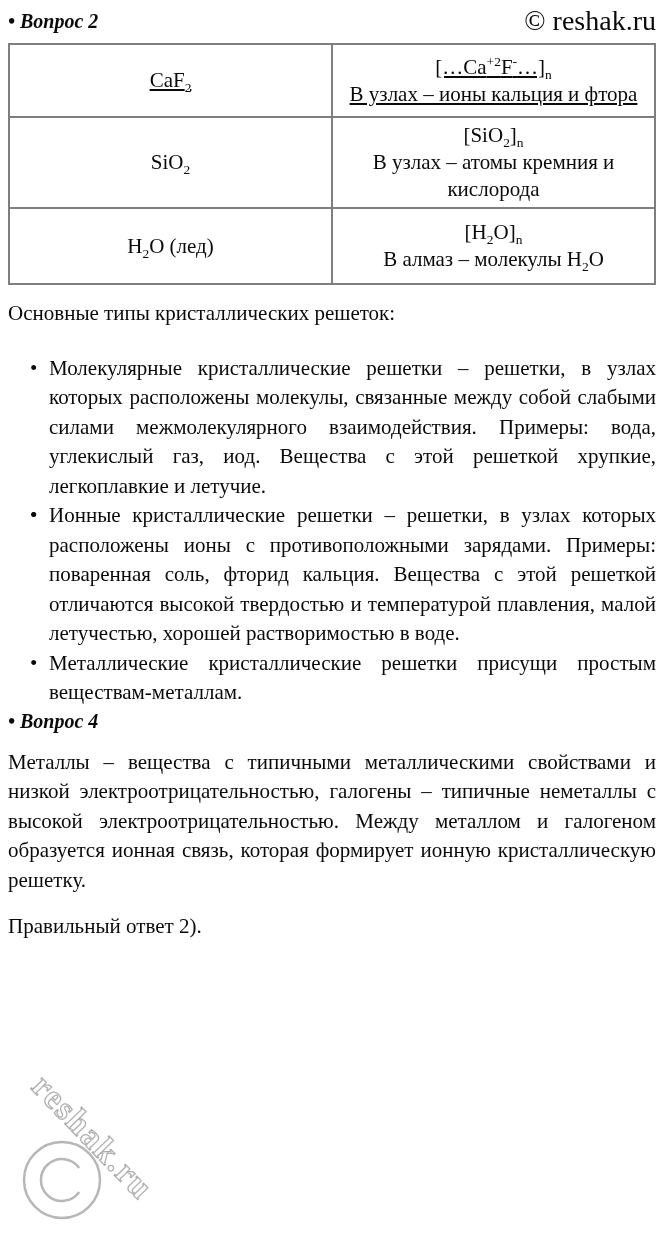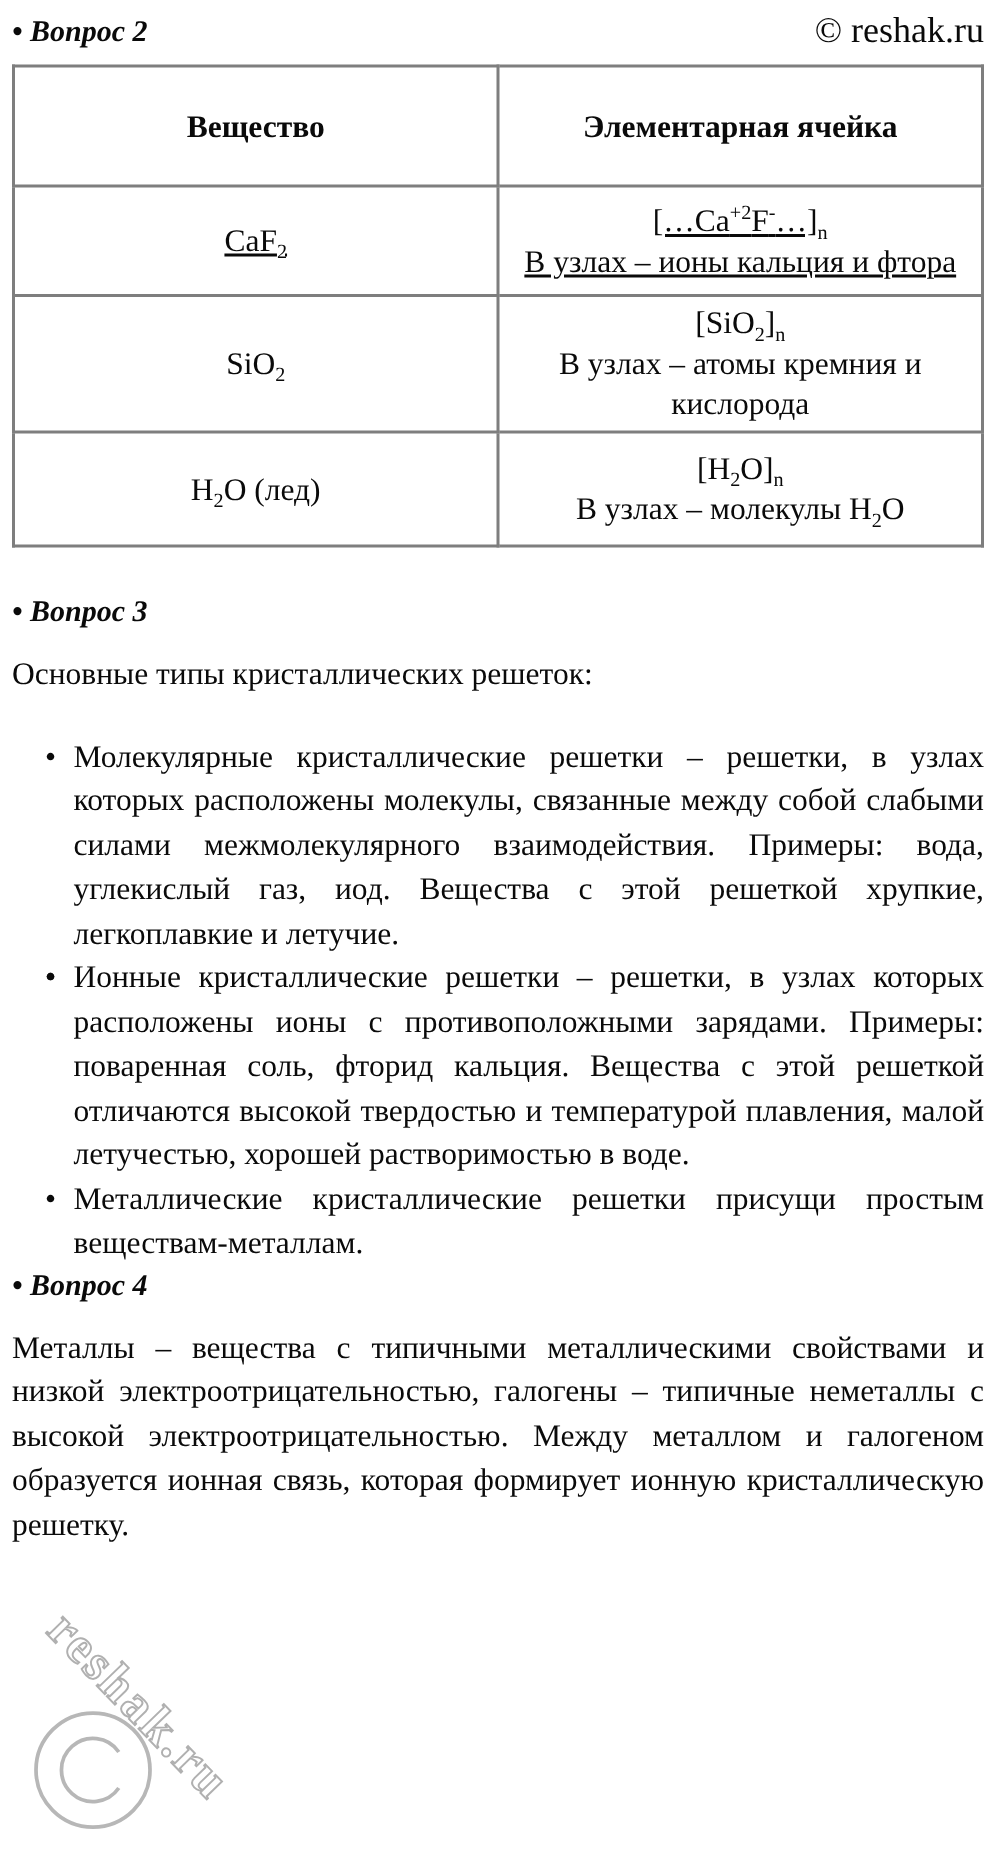--- a/index.html
+++ b/index.html
@@ -26,21 +26,21 @@
     align-items: center;
   }
   .q-head {
     font-weight: bold;
     font-style: italic;
     font-size: 20px;
     line-height: 26px;
     text-align: left;
   }
   .copyright {
-    font-size: 24px;
+    font-size: 28px;
     line-height: 26px;
   }
   table.cells {
     width: 100%;
     border-collapse: collapse;
     margin-top: 9px;
     table-layout: fixed;
   }
   table.cells th, table.cells td {
     border: 2px solid #7e7e7e;
@@ -103,49 +103,44 @@
 <div class="page">
   <div class="content">
 
     <div class="doc-header">
       <div class="q-head">• Вопрос 2</div>
       <div class="copyright">© reshak.ru</div>
     </div>
 
     <table class="cells">
       <tbody>
-        <tr class="row-header">
-          <th>Вещество</th>
-          <th>Элементарная ячейка</th>
-        </tr>
         <tr class="row-caf2">
           <td><span>CaF</span><sub>2</sub></td>
           <td>
             <div><span>[…Ca</span><sup>+2</sup><span>F</span><sup>-</sup><span>…]</span><sub>n</sub></div>
             <div><span>В узлах – ионы кальция и фтора</span></div>
           </td>
         </tr>
         <tr class="row-sio2">
           <td><span>SiO</span><sub>2</sub></td>
           <td>
             <div><span>[SiO</span><sub>2</sub><span>]</span><sub>n</sub></div>
             <div><span>В узлах – атомы кремния и кислорода</span></div>
           </td>
         </tr>
         <tr class="row-h2o">
           <td><span>H</span><sub>2</sub><span>O (лед)</span></td>
           <td>
             <div><span>[H</span><sub>2</sub><span>O]</span><sub>n</sub></div>
-            <div><span>В узлах – молекулы H</span><sub>2</sub><span>O</span></div>
+            <div><span>В алмаз – молекулы H</span><sub>2</sub><span>O</span></div>
           </td>
         </tr>
       </tbody>
     </table>
 
-    <div class="q-head sec-q3-head">• Вопрос 3</div>
 
     <div class="intro">Основные типы кристаллических решеток:</div>
 
     <ul class="bullets">
       <li>
         <span class="marker">•</span>
         <span>Молекулярные кристаллические решетки – решетки, в узлах которых расположены молекулы, связанные между собой слабыми силами межмолекулярного взаимодействия. Примеры: вода, углекислый газ, иод. Вещества с этой решеткой хрупкие, легкоплавкие и летучие.</span>
       </li>
       <li>
         <span class="marker">•</span>
@@ -157,20 +152,21 @@
       <li>
         <span class="marker">•</span>
         <span>Металлические кристаллические решетки присущи простым веществам-металлам.</span>
       </li>
     </ul>
 
     <div class="q-head sec-q4-head">• Вопрос 4</div>
 
     <div class="para">Металлы – вещества с типичными металлическими свойствами и низкой электроотрицательностью, галогены – типичные неметаллы с высокой электроотрицательностью. Между металлом и галогеном образуется ионная связь, которая формирует ионную кристаллическую решетку.</div>
 
+    <div class="answer">Правильный ответ 2).</div>
 
   </div>
 
   <svg class="watermark" width="215" height="193" viewBox="0 0 215 193">
     <text x="30" y="48" transform="rotate(46 30 48)">reshak.ru</text>
     <g fill="none" stroke="#a3a3a3" stroke-width="2.5">
       <circle cx="62" cy="140" r="38"></circle>
       <path d="M 79.2 128 A 21 21 0 1 0 79.2 152"></path>
     </g>
   </svg>

